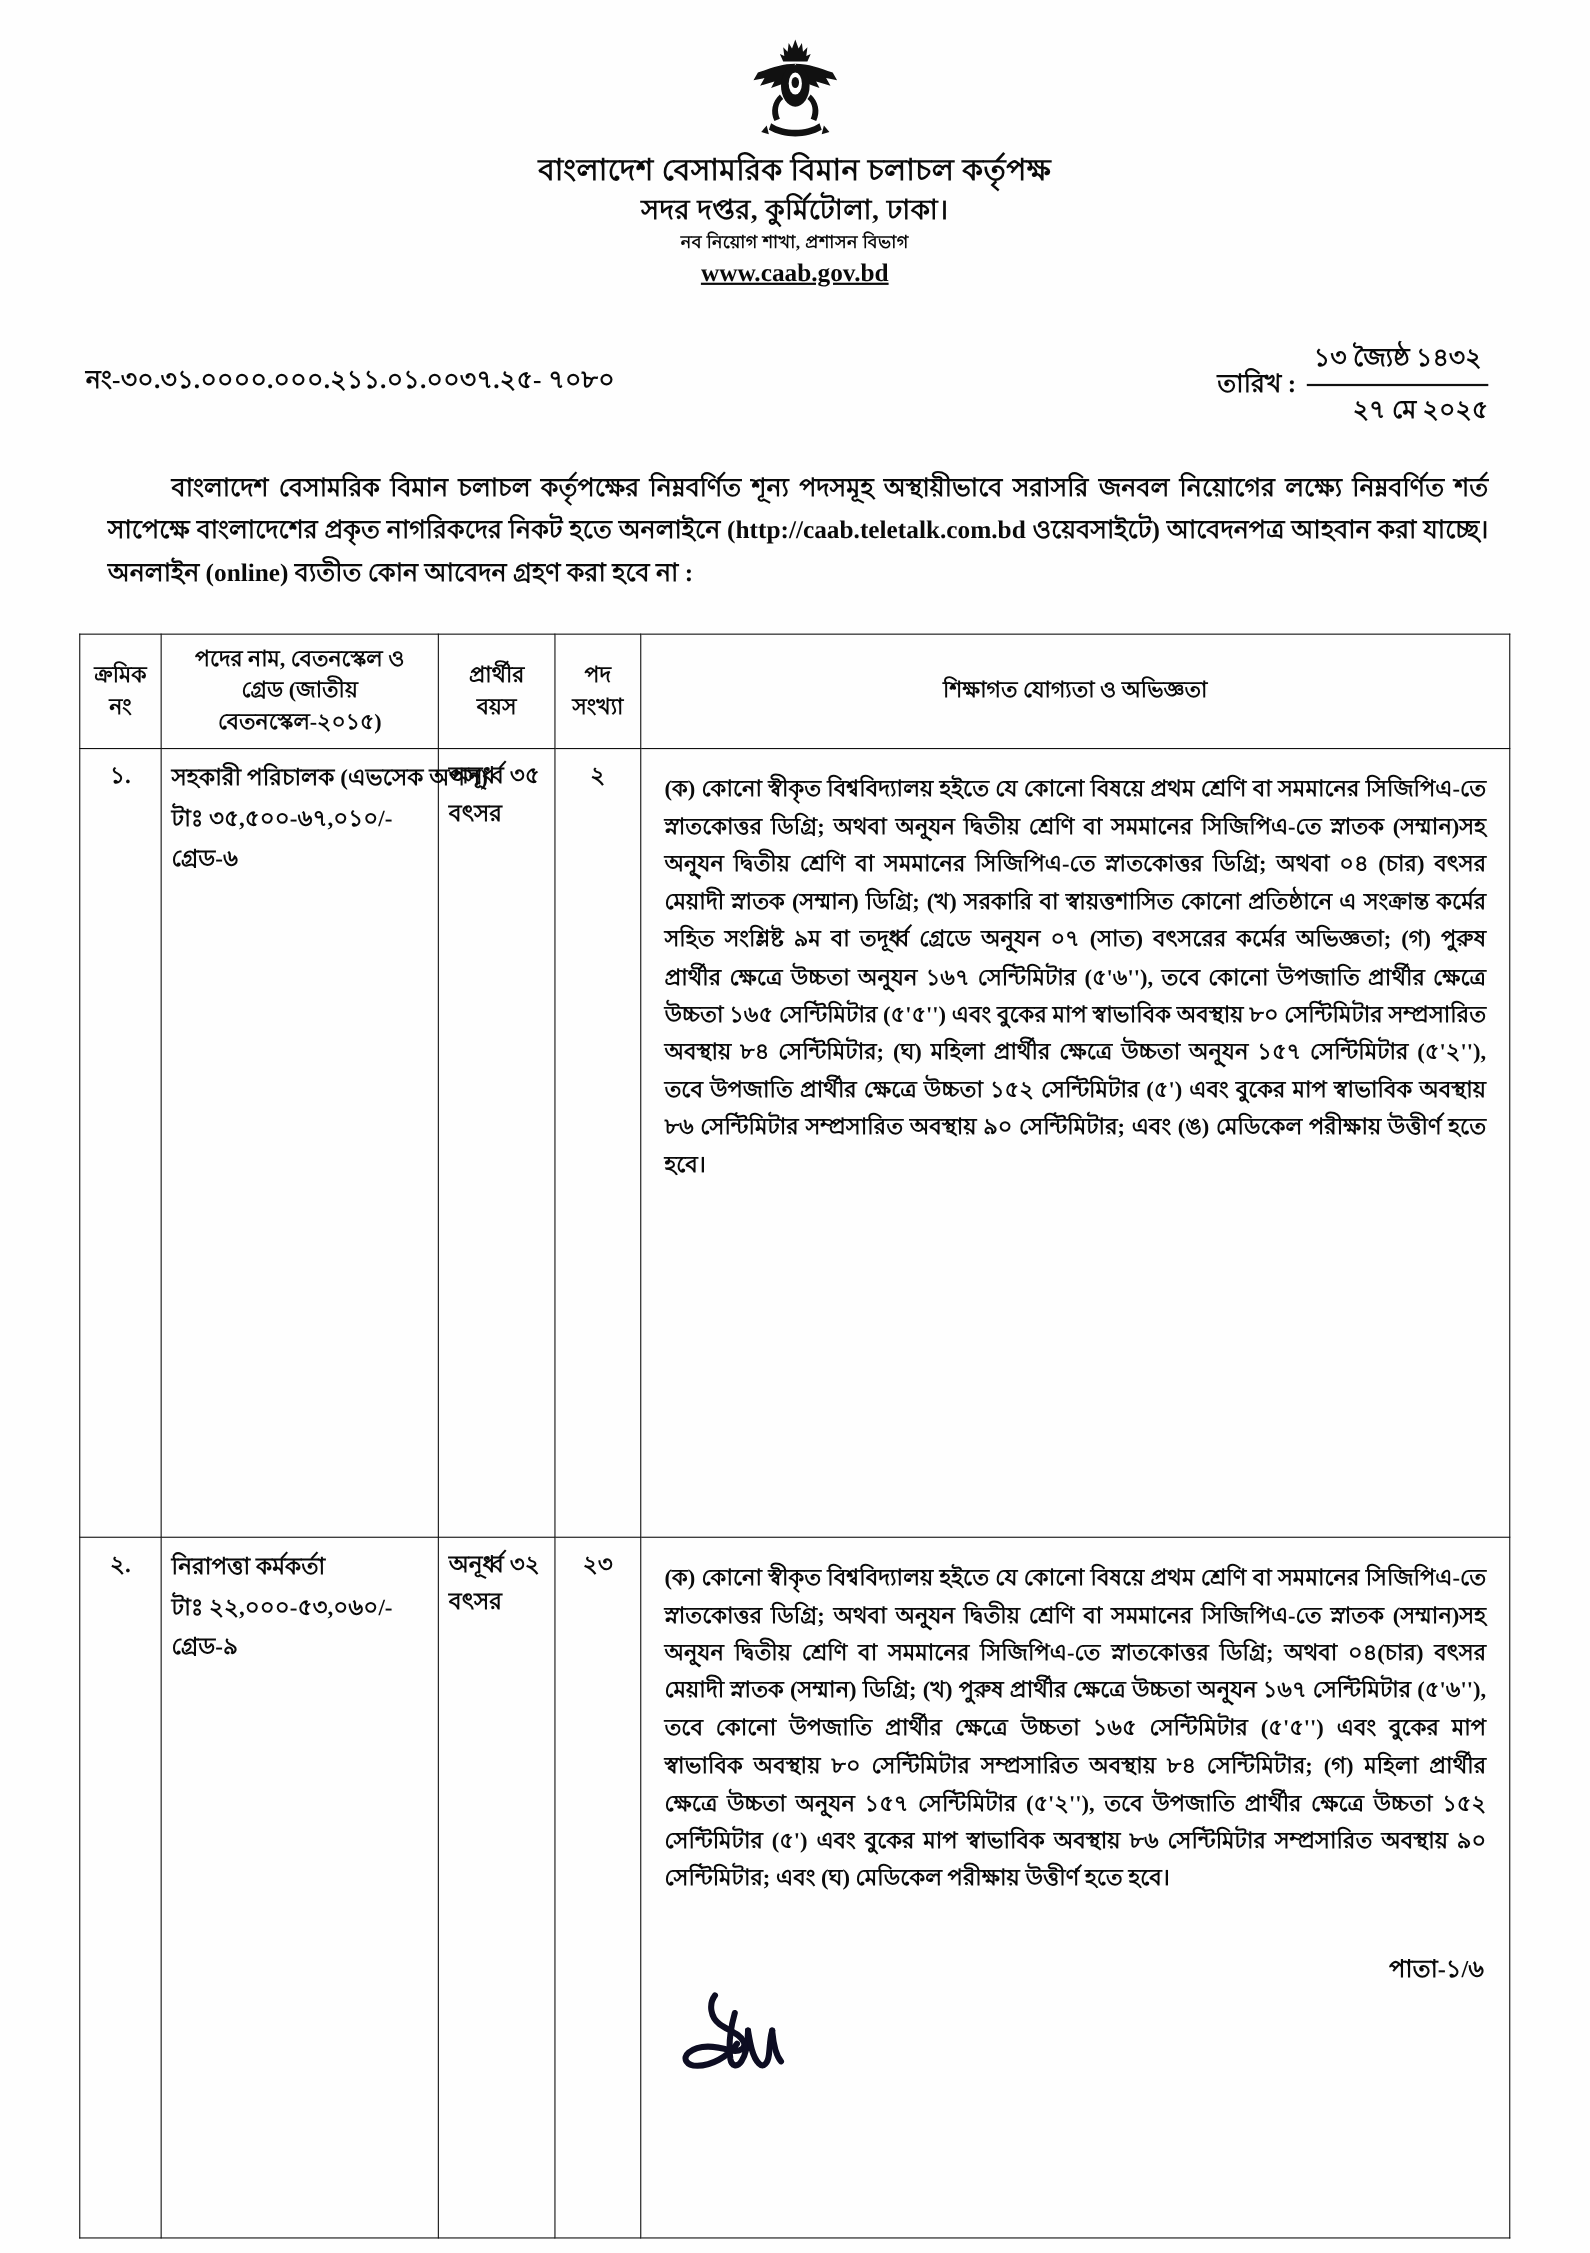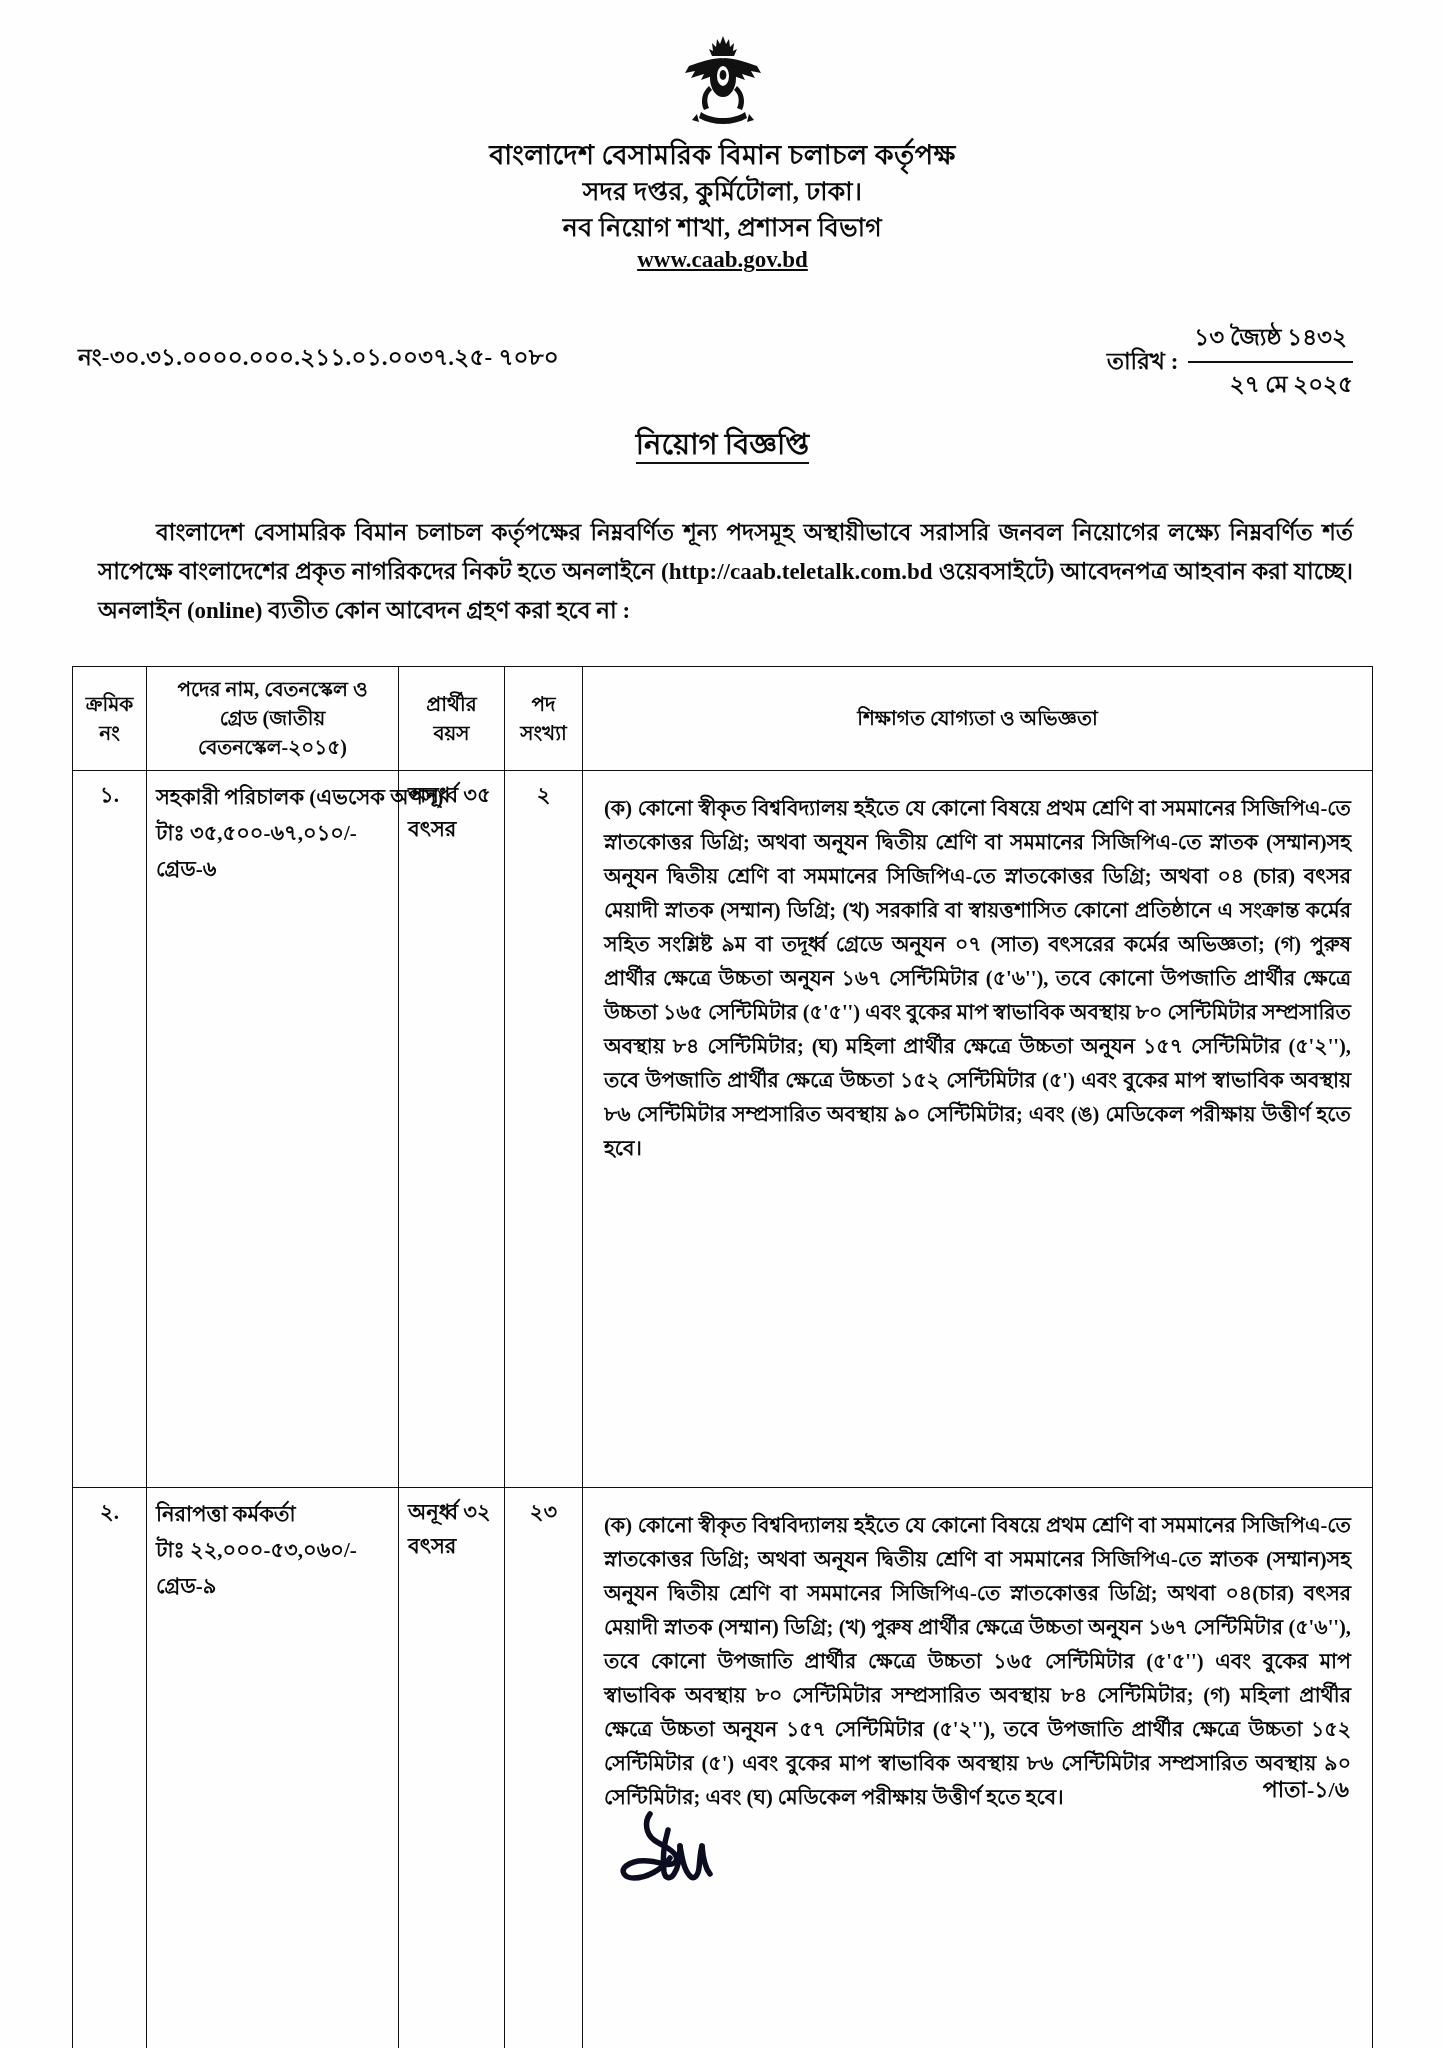--- a/index.html
+++ b/index.html
@@ -34,21 +34,21 @@
     display: block;
   }
   .org-line {
     font-weight: bold;
     letter-spacing: .4px;
     line-height: 1.42;
     font-family: Liberation Serif, serif;
   }
   .org-1 { font-size: 27px; }
   .org-2 { font-size: 25px; }
-  .org-3 { font-size: 25px; }
+  .org-3 { font-size: 16px; }
   .org-web {
     font-size: 23px;
     font-weight: bold;
     text-decoration: underline;
     margin-top: 2px;
     font-family: "Liberation Serif", serif;
   }
 
   
   .refrow {
@@ -246,23 +246,20 @@
     <div class="ref-no">নং-৩০.৩১.০০০০.০০০.২১১.০১.০০৩৭.২৫- ৭০৮০</div>
     <div class="date-wrap">
       <div class="date-label">তারিখ :</div>
       <div class="date-stack">
         <div class="d-top">১৩ জ্যৈষ্ঠ ১৪৩২</div>
         <div class="d-bot">২৭ মে ২০২৫</div>
       </div>
     </div>
   </div>
 
-  <div class="notice-title">
-    <span>নিয়োগ বিজ্ঞপ্তি</span>
-  </div>
 
   <p class="intro">বাংলাদেশ বেসামরিক বিমান চলাচল কর্তৃপক্ষের নিম্নবর্ণিত শূন্য পদসমূহ অস্থায়ীভাবে সরাসরি জনবল নিয়োগের লক্ষ্যে নিম্নবর্ণিত শর্ত সাপেক্ষে বাংলাদেশের প্রকৃত নাগরিকদের নিকট হতে অনলাইনে (http://caab.teletalk.com.bd ওয়েবসাইটে) আবেদনপত্র আহবান করা যাচ্ছে। অনলাইন (online) ব্যতীত কোন আবেদন গ্রহণ করা হবে না :</p>
 
   <div class="tbl-wrap">
     <table class="jobs">
       <colgroup>
         <col class="col-sl">
           <col class="col-post">
           <col class="col-age">
           <col class="col-count">

